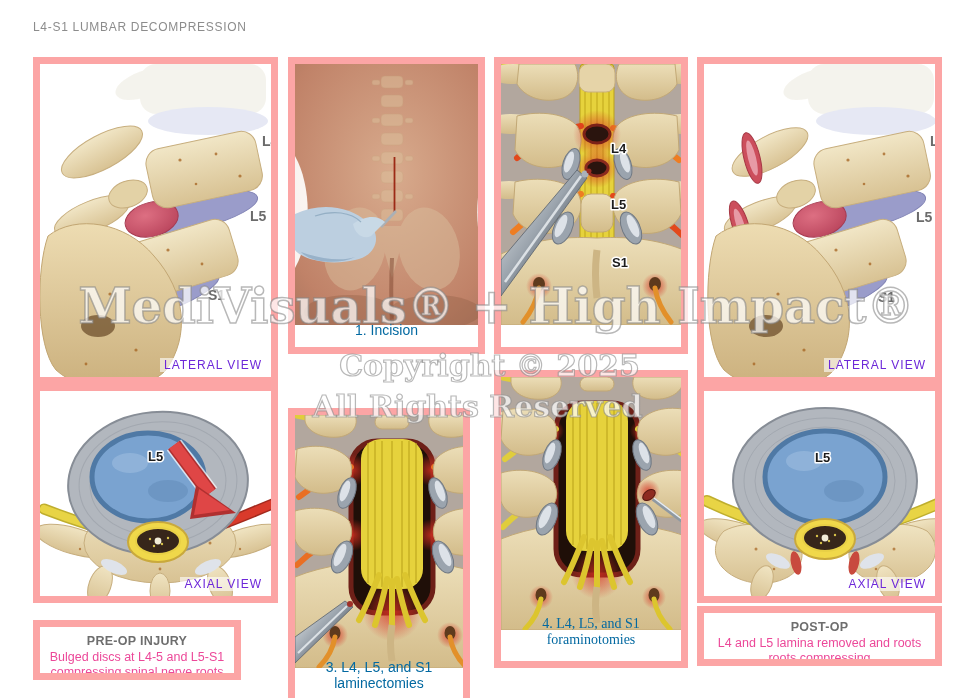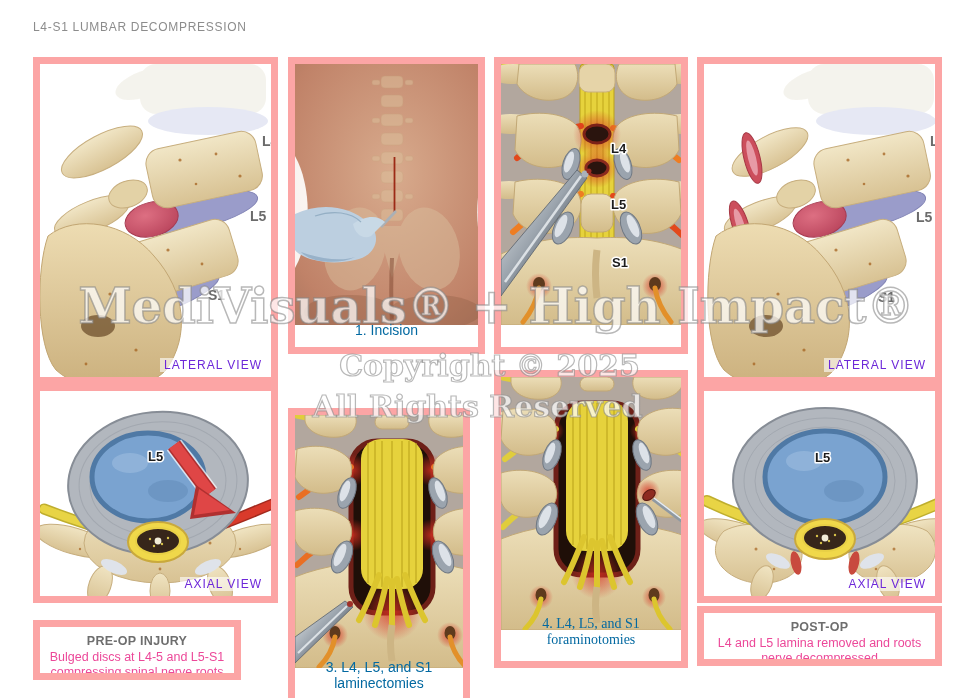--- a/index.html
+++ b/index.html
@@ -556,21 +556,21 @@
       <circle cx="121" cy="147" r="3.4" fill="#f2ecd8"></circle>
       <text class="dlabel" x="111" y="71">L5</text>
     </svg>
     <div class="view-label">AXIAL VIEW</div>
   </div>
 
   <div class="panel" style="left:697px;top:606px;width:245px;height:60px;">
     <div class="summary">
       <div class="head">POST-OP</div>
       <div class="line">L4 and L5 lamina removed and roots</div>
-      <div class="line">nerve decompressed</div>
+      <div class="line">roots compressing</div>
     </div>
   </div>
 
   <div class="wm wm1">MediVisuals® + High Impact®</div>
   <div class="wm wm2">Copyright © 2025</div>
   <div class="wm wm3">All Rights Reserved</div>
 
 </div>
 
 </body></html>

